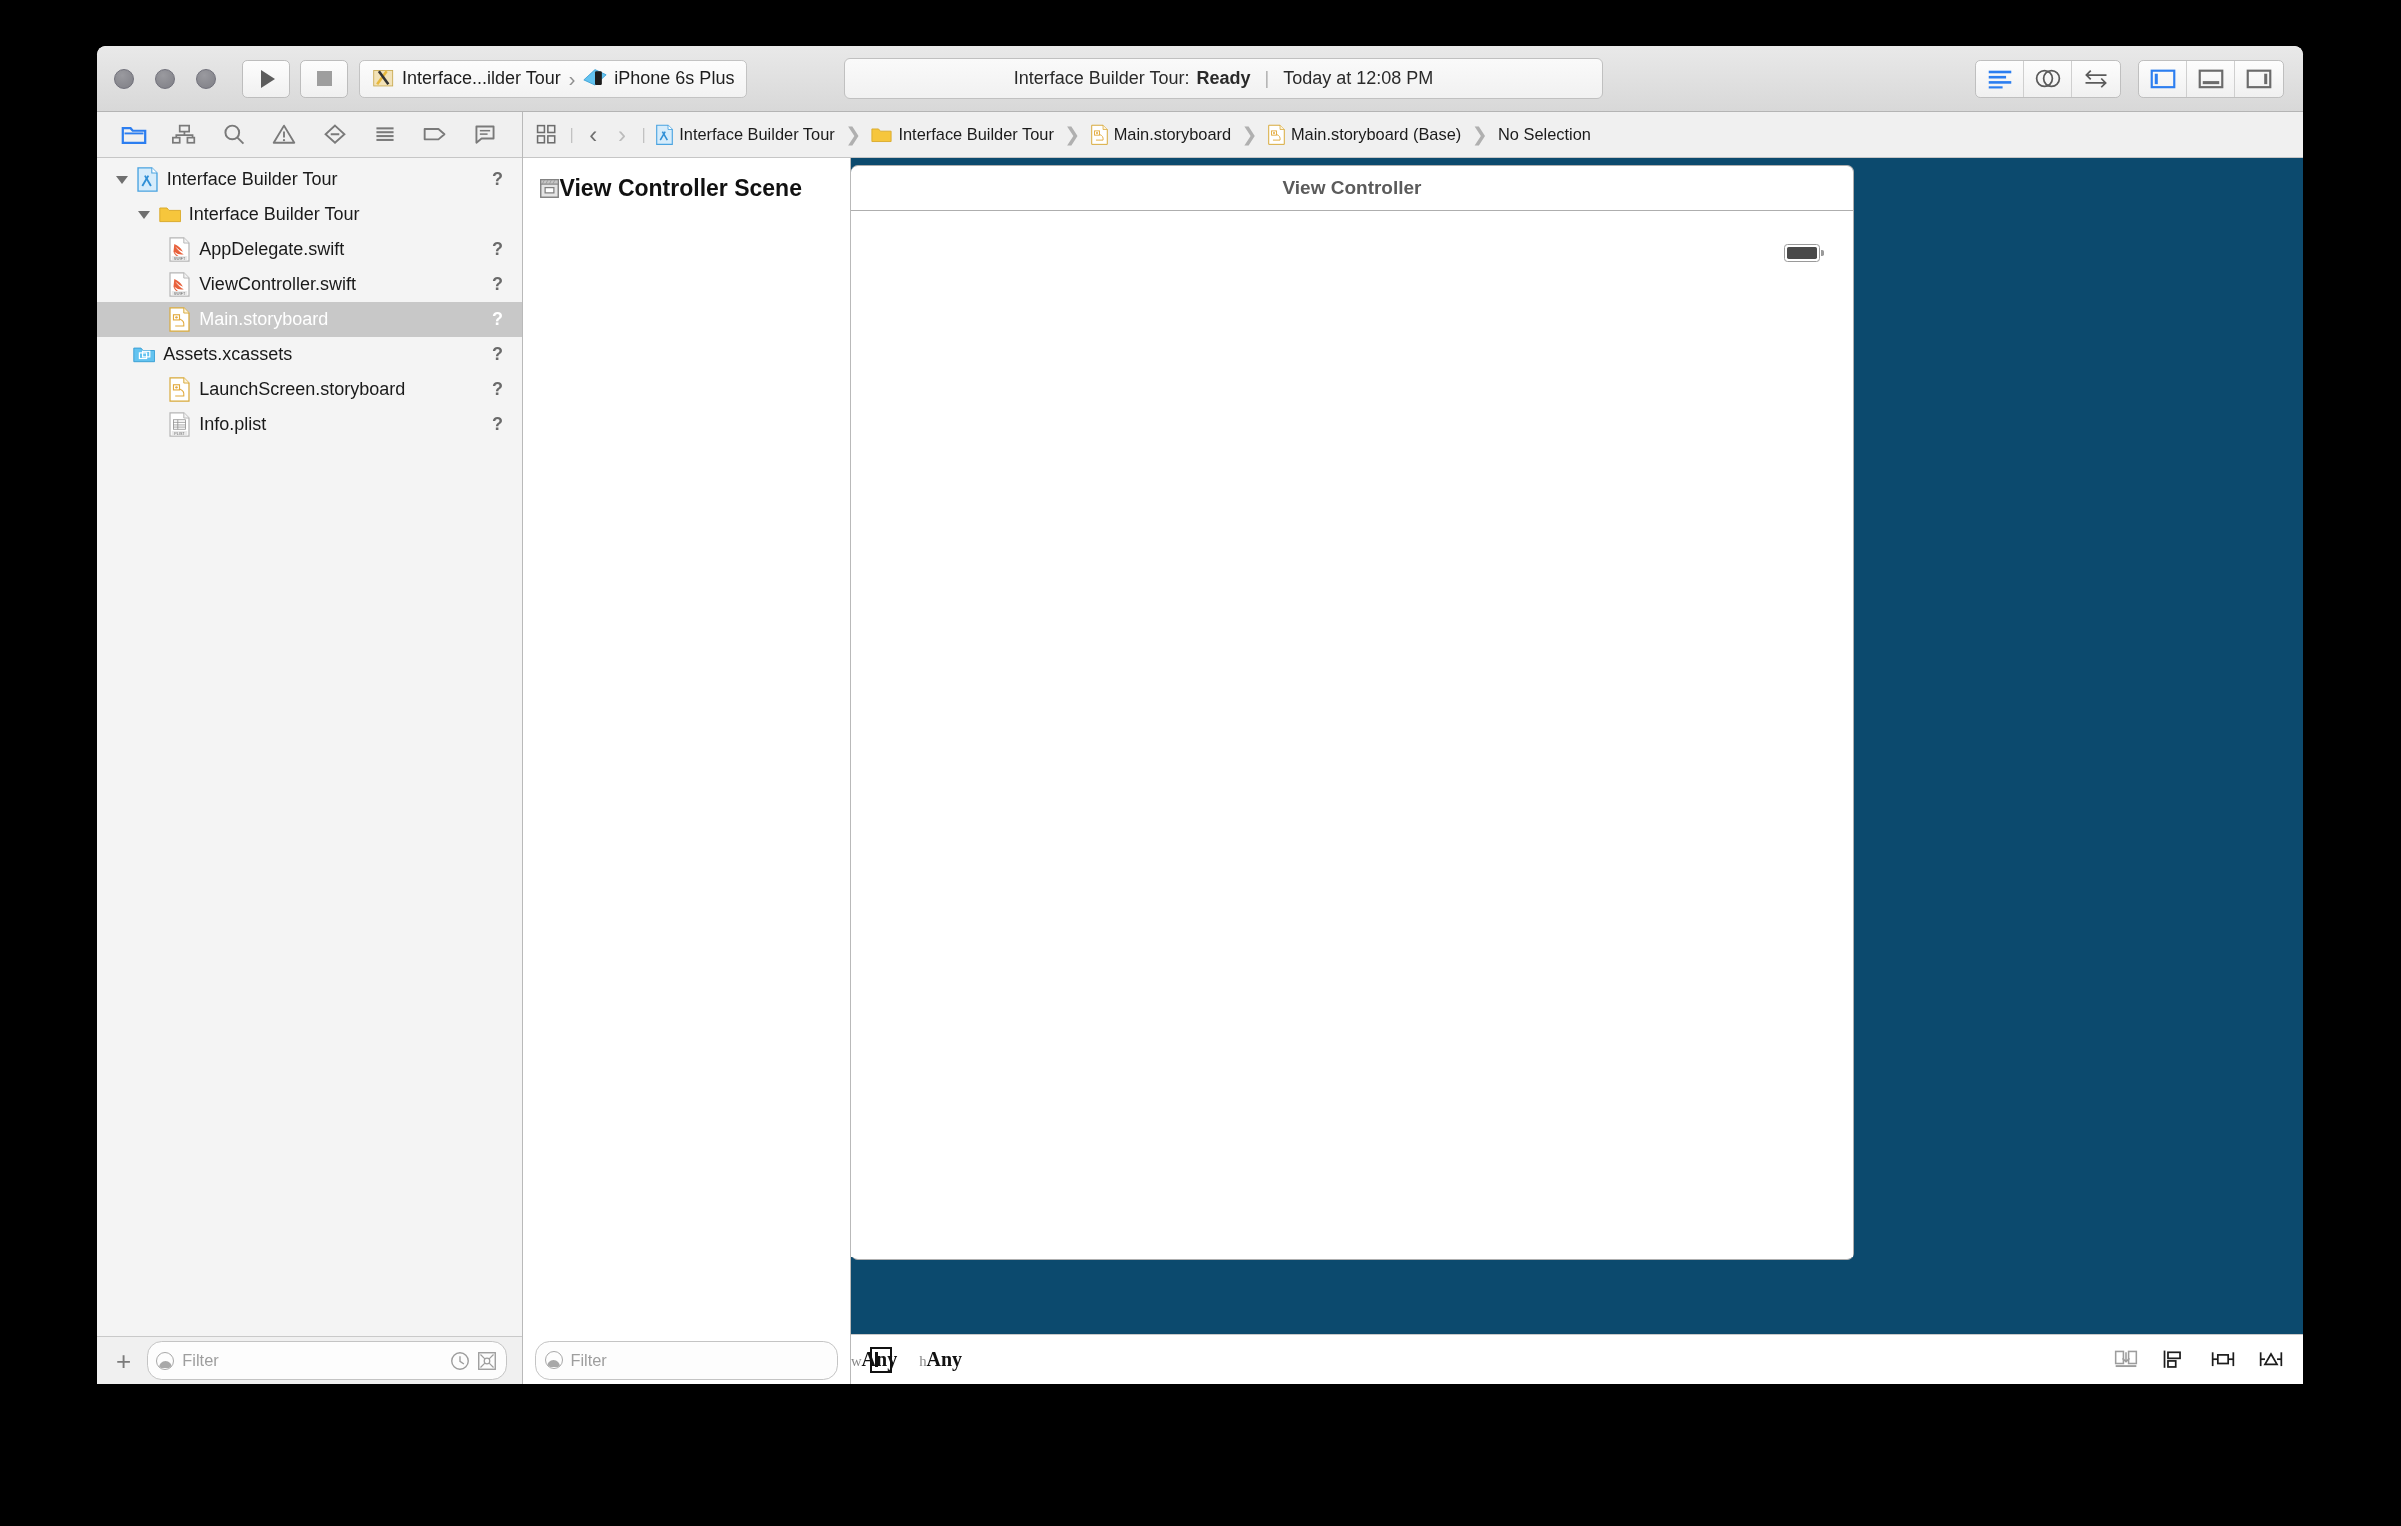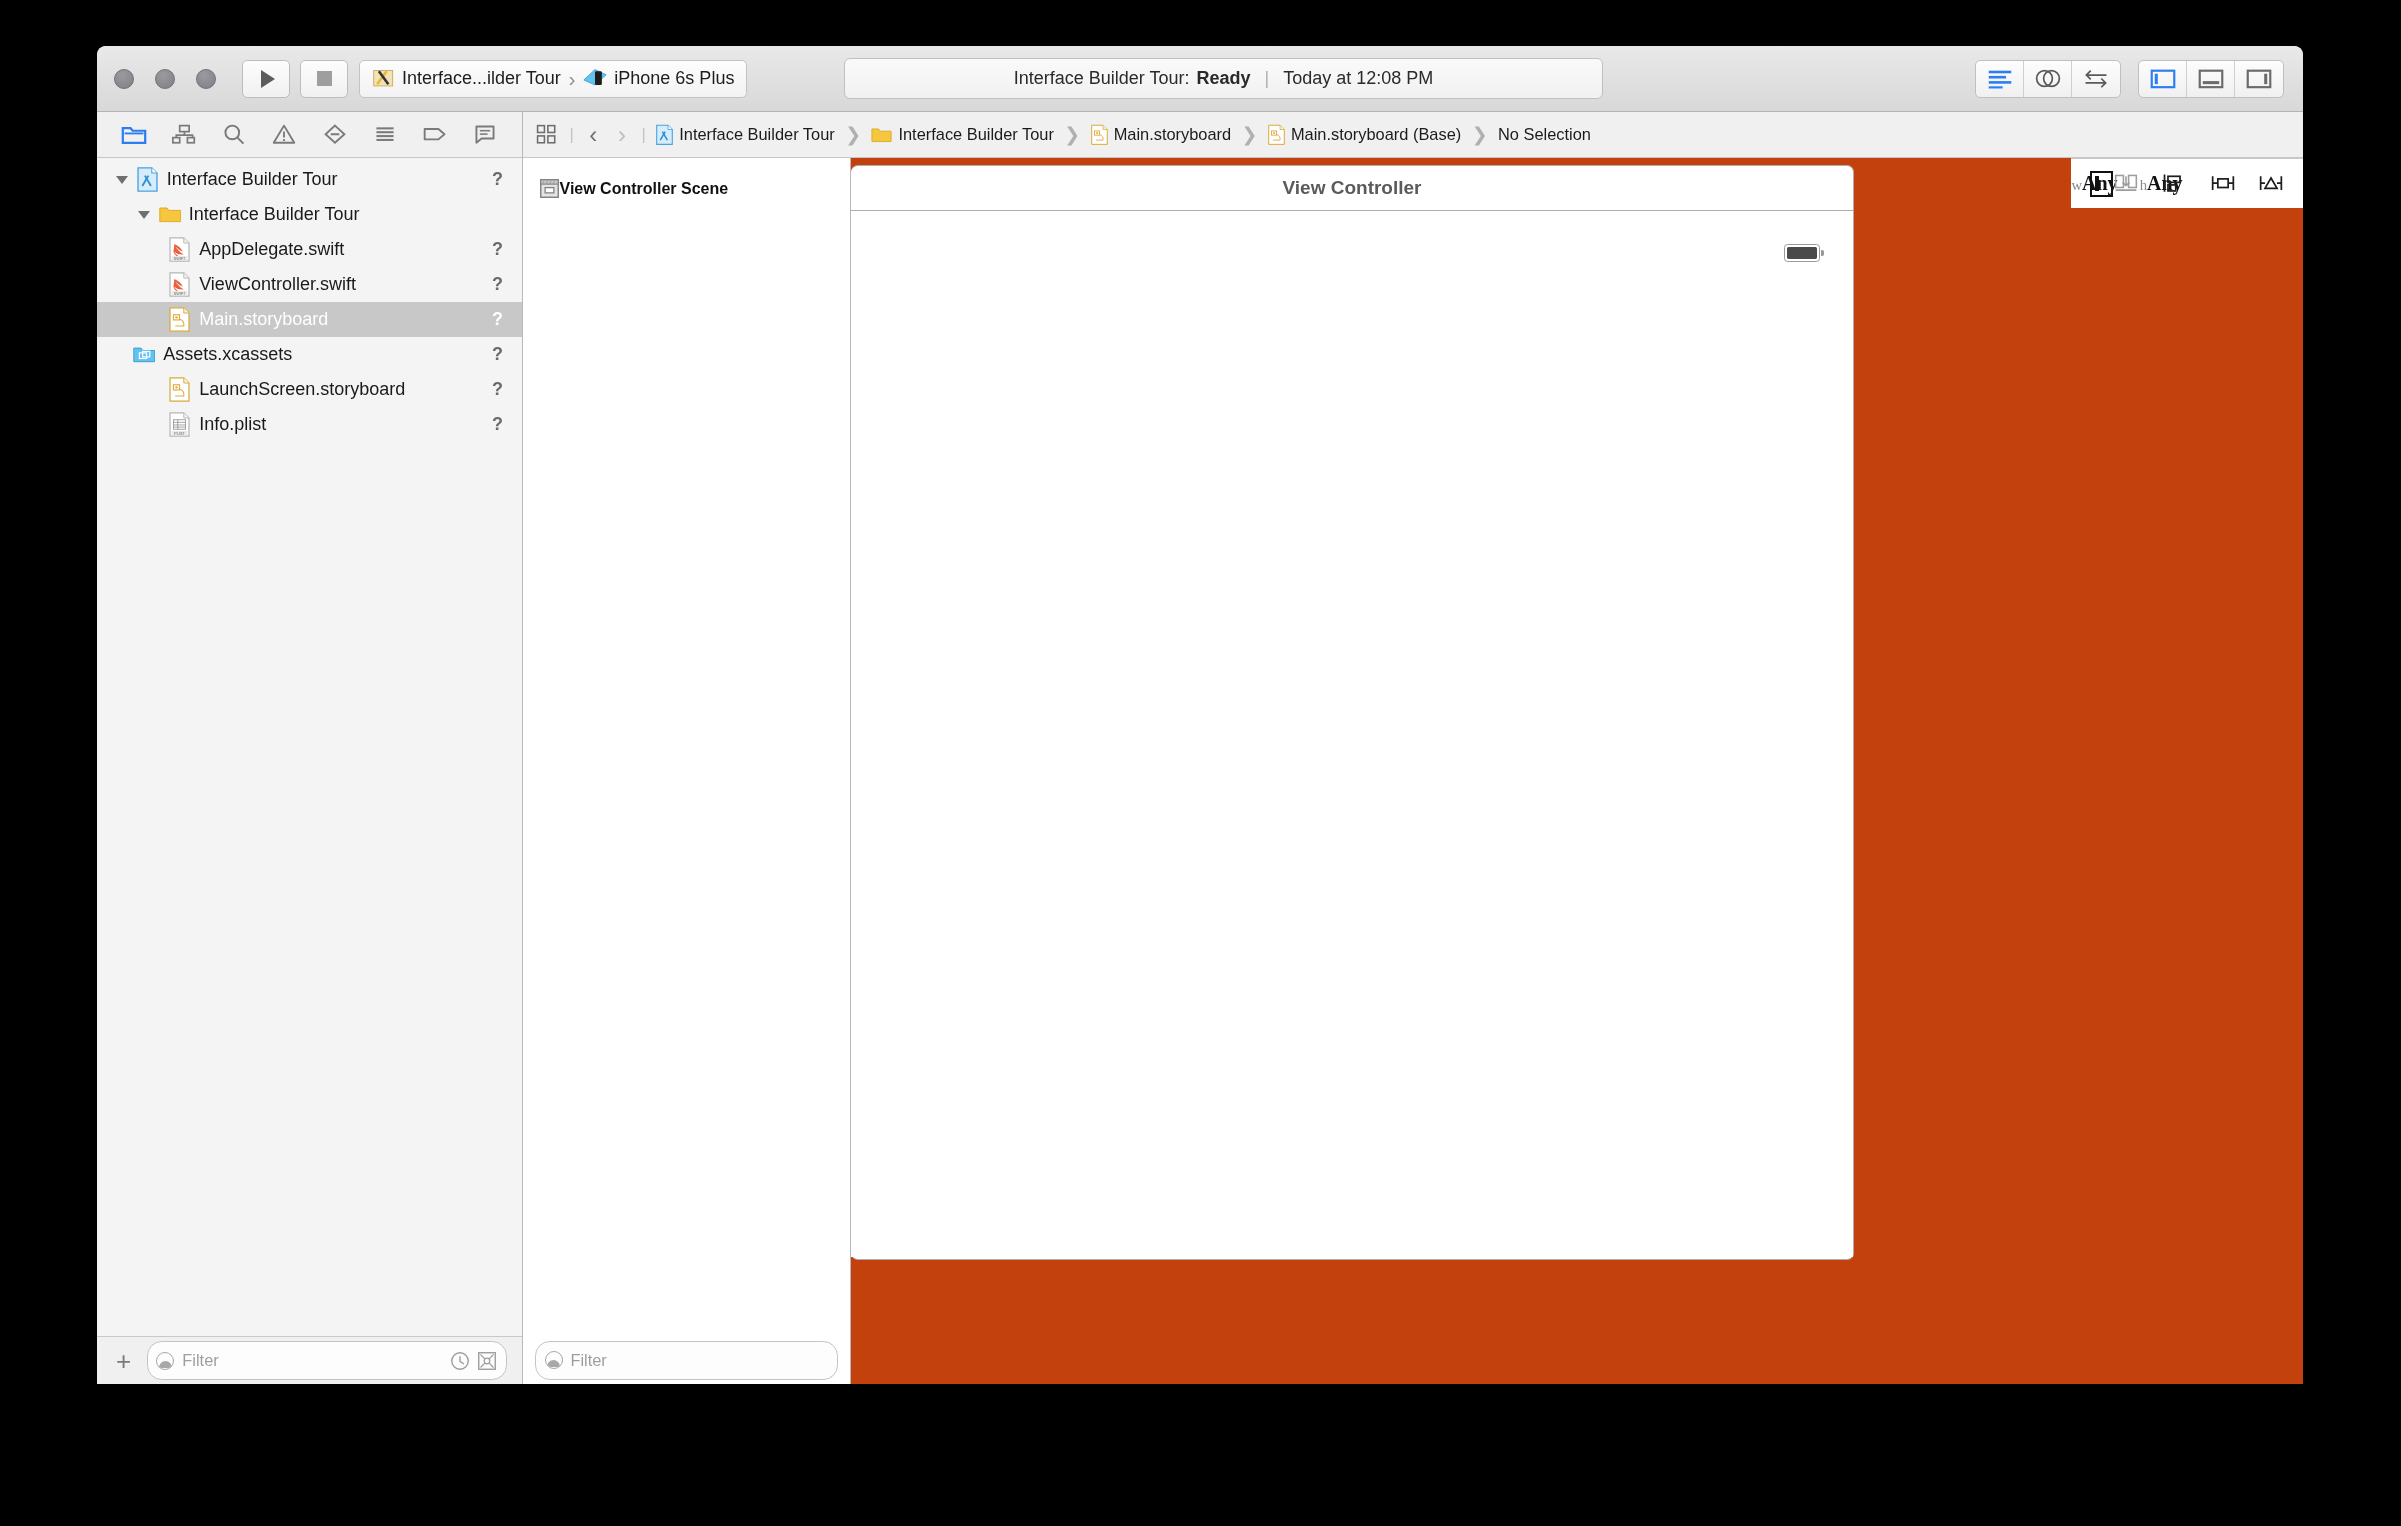--- a/index.html
+++ b/index.html
@@ -223,37 +223,37 @@
     width: 328px;
     flex: 0 0 328px;
     background: #ffffff;
     border-right: 0.9px solid #b9b9b9;
     display: flex; flex-direction: column;
   }
   .outline-body { flex: 1; padding-top: 14px; }
   .outline-row {
     display:flex; align-items:center;
     height: 33px;
-    font-size: 16px;
+    font-size: 23px;
     font-weight: bold;
     color: #111;
     padding-left: 15.5px;
   }
   .outline-filterbar {
     height: 48px; flex: 0 0 48px;
     background: #ffffff;
     display: flex; align-items: center;
     padding: 0 12px;
   }
 
   
   .canvas-wrap {
     flex: 1;
-    display: flex; flex-direction: row;
-    background: #c2410c;
+    display: flex; flex-direction: column;
+    background: #0c4a6e;
     min-width: 0;
     position: relative;
   }
   .canvas {
     flex: 1;
     position: relative;
     overflow: hidden;
   }
   .scene {
     position: absolute;

